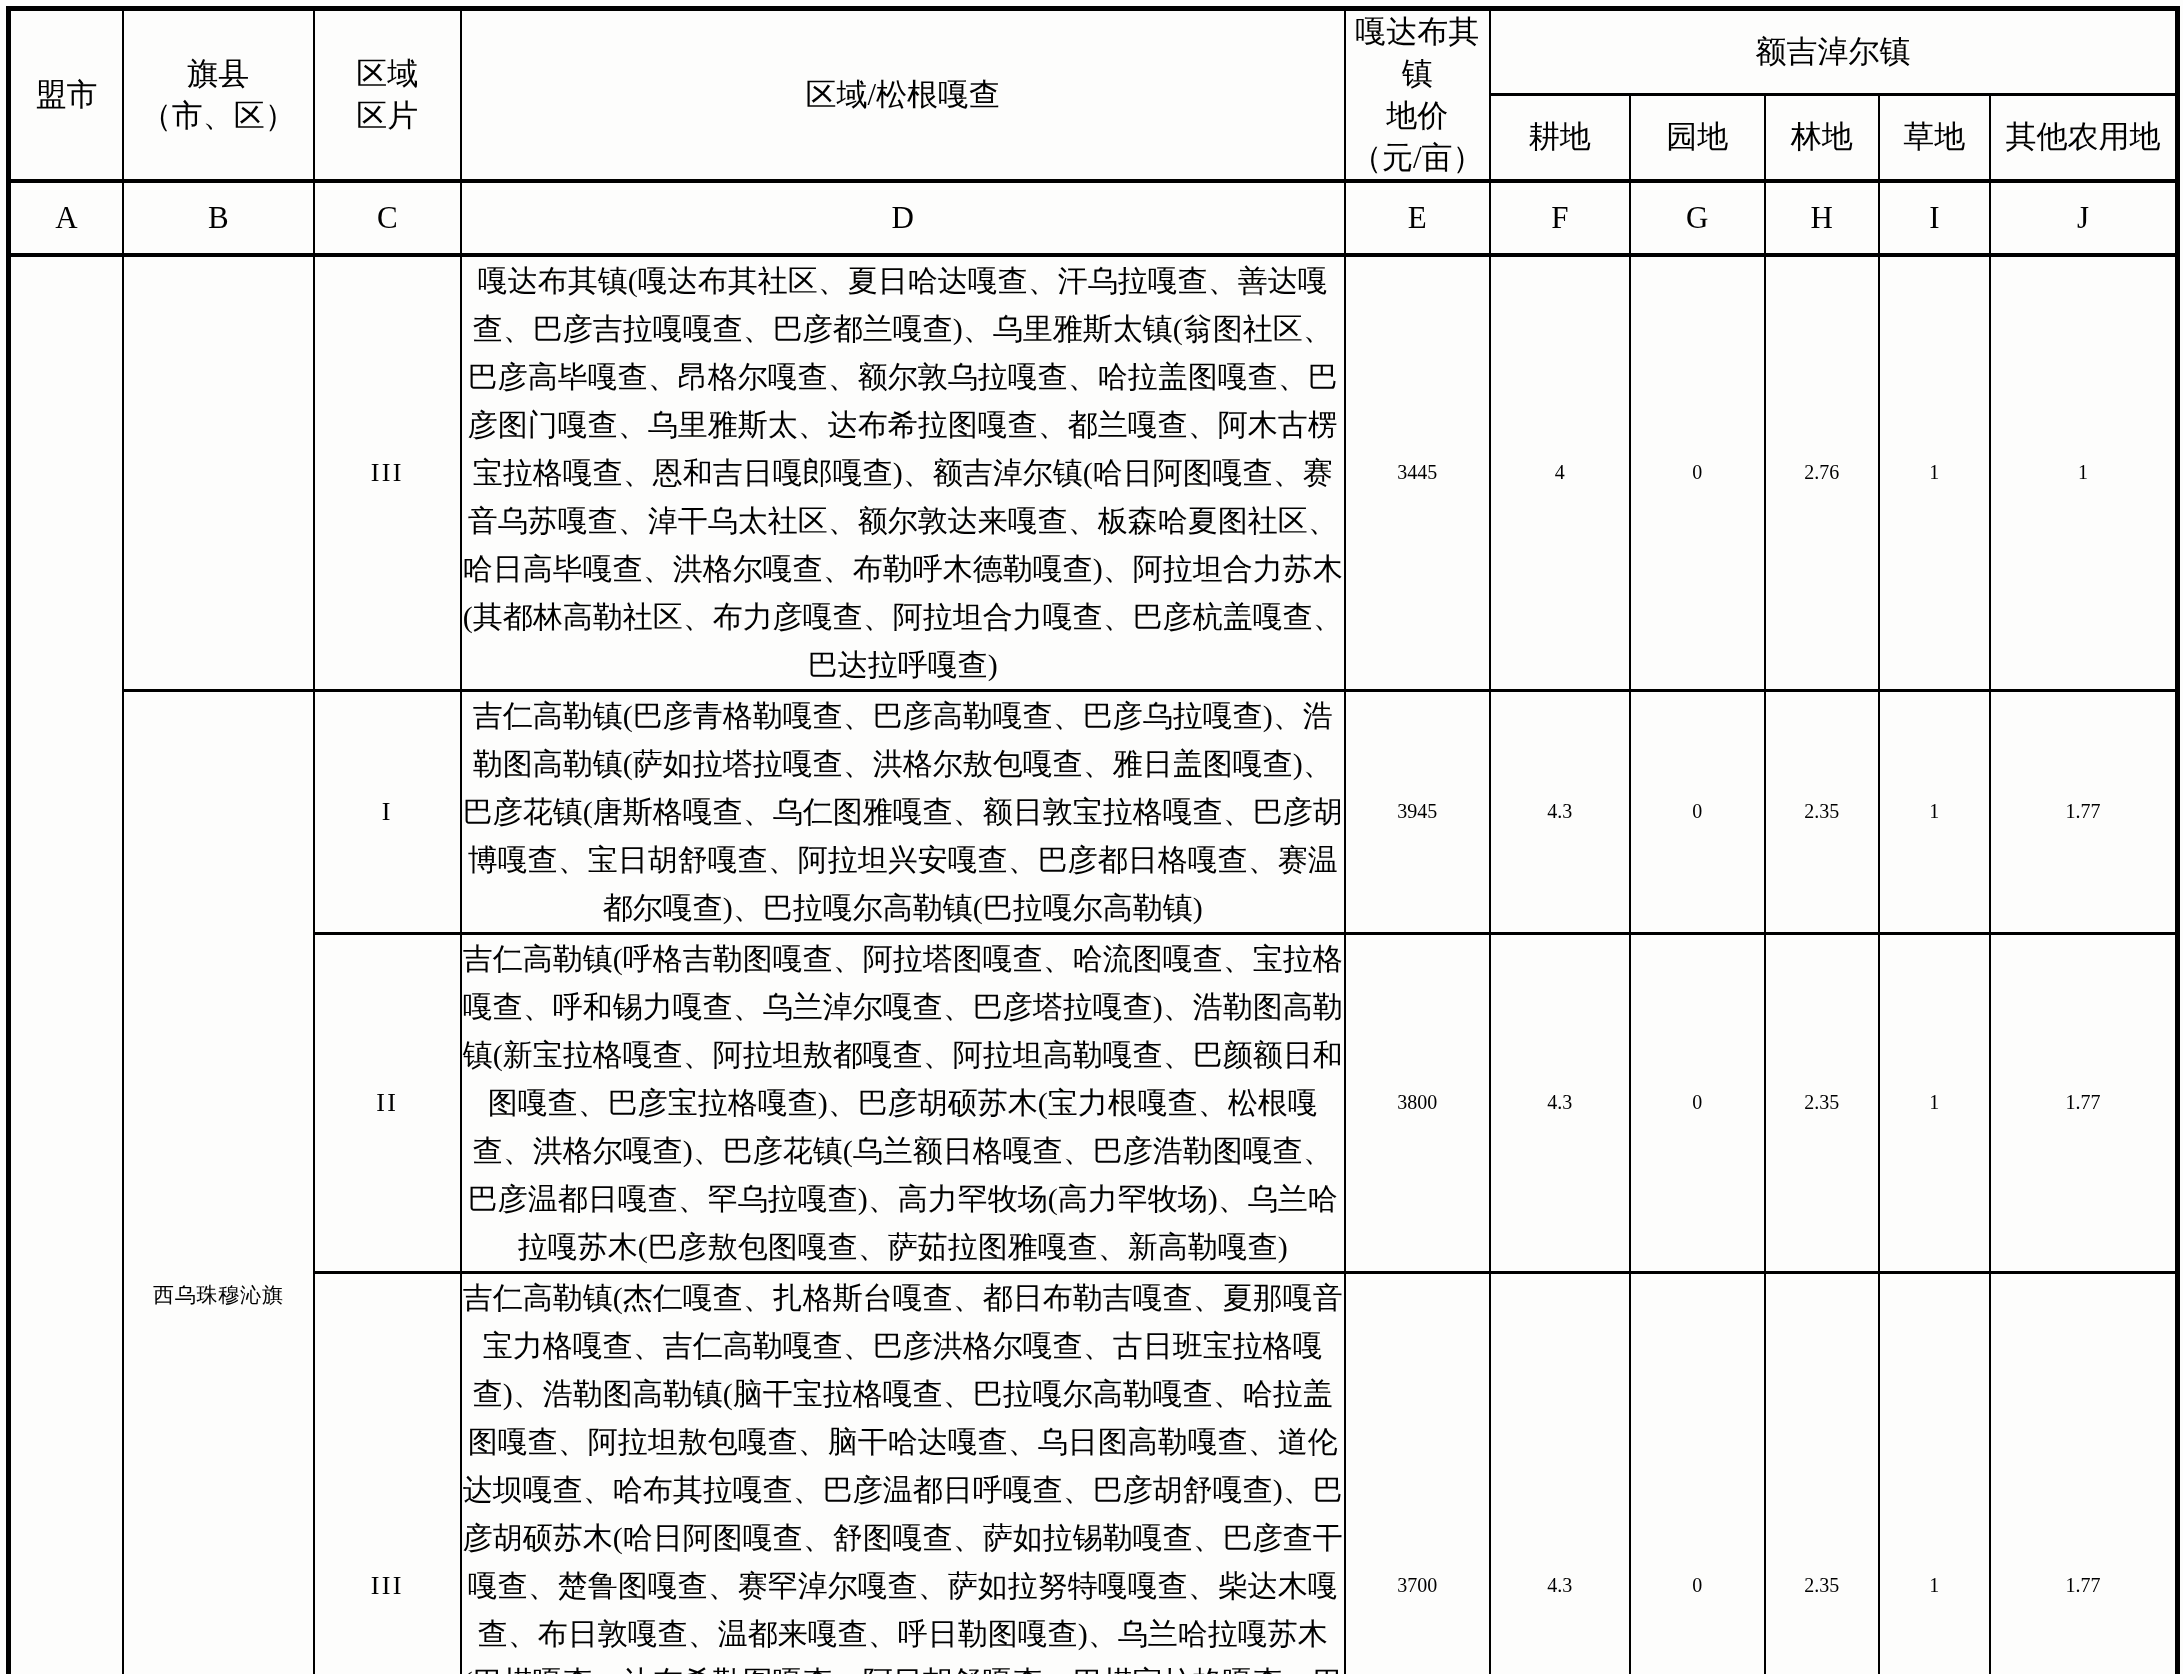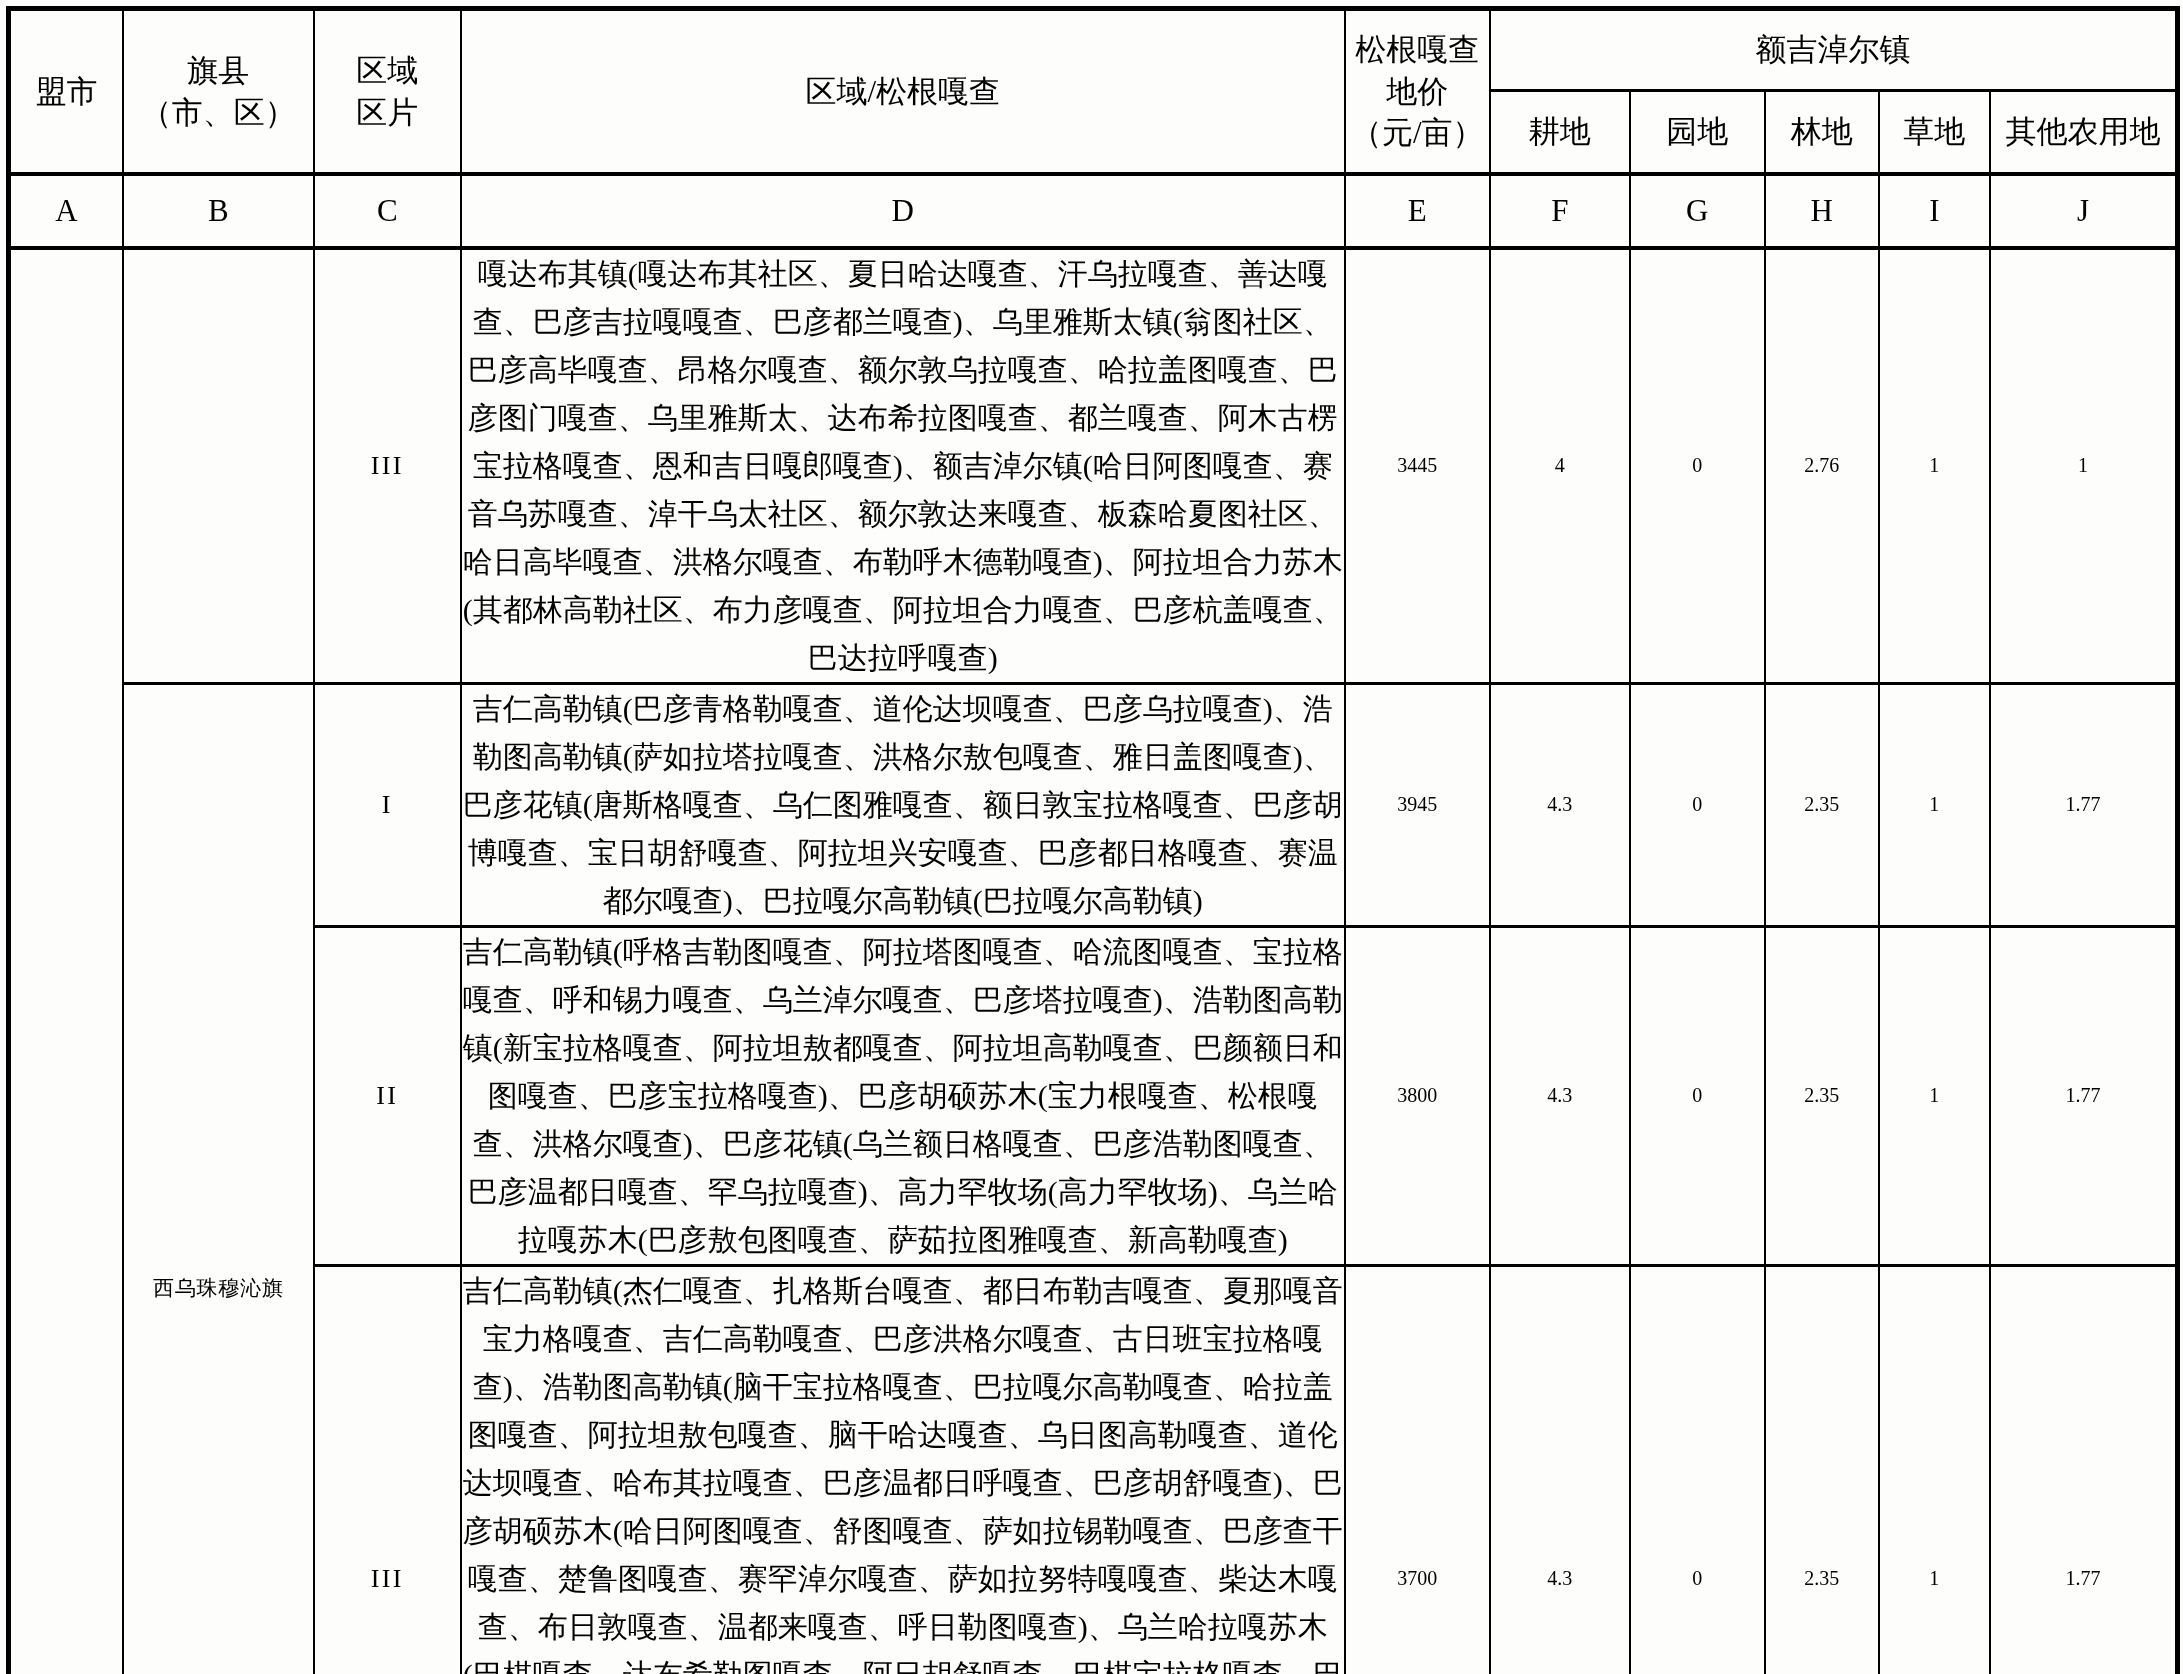--- a/index.html
+++ b/index.html
@@ -97,21 +97,21 @@
     </colgroup>
 
     <tbody>
         <tr class="rh-head1">
       <th rowspan="2" class="hd">盟市</th>
       <th rowspan="2" class="hd">旗县
 （市、区）</th>
       <th rowspan="2" class="hd">区域
 区片</th>
       <th rowspan="2" class="hd">区域/松根嘎查</th>
-      <th rowspan="2" class="hd">松根嘎查
+      <th rowspan="2" class="hd">嘎达布其镇
 地价
 （元/亩）</th>
       <th colspan="5" class="hd">额吉淖尔镇</th>
     </tr>
 
     <tr class="rh-head2">
       <th class="hd">耕地</th>
       <th class="hd">园地</th>
       <th class="hd">林地</th>
       <th class="hd">草地</th>
@@ -140,21 +140,21 @@
       <td class="num">4</td>
       <td class="num">0</td>
       <td class="num">2.76</td>
       <td class="num">1</td>
       <td class="num">1</td>
     </tr>
 
     <tr class="rh-r2">
       <td rowspan="3" class="county">西乌珠穆沁旗</td>
       <td class="zone">I</td>
-      <td class="desc">吉仁高勒镇(巴彦青格勒嘎查、道伦达坝嘎查、巴彦乌拉嘎查)、浩勒图高勒镇(萨如拉塔拉嘎查、洪格尔敖包嘎查、雅日盖图嘎查)、巴彦花镇(唐斯格嘎查、乌仁图雅嘎查、额日敦宝拉格嘎查、巴彦胡博嘎查、宝日胡舒嘎查、阿拉坦兴安嘎查、巴彦都日格嘎查、赛温都尔嘎查)、巴拉嘎尔高勒镇(巴拉嘎尔高勒镇)</td>
+      <td class="desc">吉仁高勒镇(巴彦青格勒嘎查、巴彦高勒嘎查、巴彦乌拉嘎查)、浩勒图高勒镇(萨如拉塔拉嘎查、洪格尔敖包嘎查、雅日盖图嘎查)、巴彦花镇(唐斯格嘎查、乌仁图雅嘎查、额日敦宝拉格嘎查、巴彦胡博嘎查、宝日胡舒嘎查、阿拉坦兴安嘎查、巴彦都日格嘎查、赛温都尔嘎查)、巴拉嘎尔高勒镇(巴拉嘎尔高勒镇)</td>
       <td class="num">3945</td>
       <td class="num">4.3</td>
       <td class="num">0</td>
       <td class="num">2.35</td>
       <td class="num">1</td>
       <td class="num">1.77</td>
     </tr>
 
     <tr class="rh-r3">
       <td class="zone">II</td>

